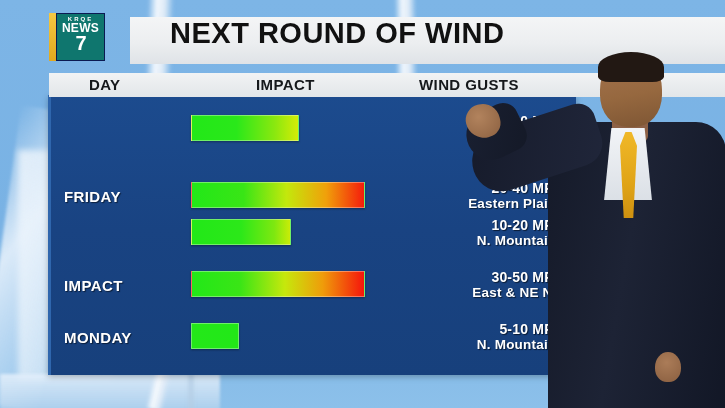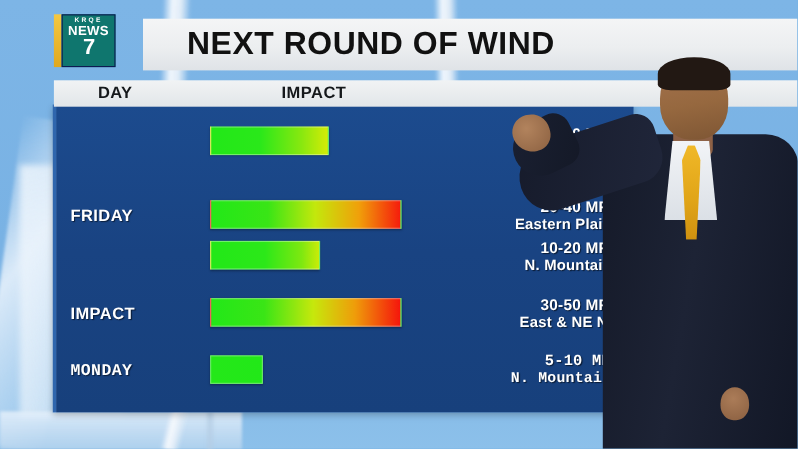--- a/index.html
+++ b/index.html
@@ -41,21 +41,21 @@
   .ground {
     position:absolute; left:0; top:374px; width:220px; height:36px;
     background:linear-gradient(180deg,rgba(226,238,250,.9),rgba(196,218,238,.55));
     filter:blur(1.5px);
   }
 
   
   .titlebar {
     position:absolute; left:130px; top:17px; width:595px; height:47px;
     background:linear-gradient(180deg,#f4f5f6 0%,#eceef0 55%,#dfe3e7 100%);
-    display:flex; align-items:center;
+    display:flex; align-items:flex-start;
   }
   .title-text {
     font-size:29px; font-weight:bold; letter-spacing:.5px;
     color:#111; margin-left:40px; white-space:nowrap;
   }
 
   
   .logo {
     position:absolute; left:49px; top:13px; width:56px; height:48px;
     display:flex; z-index:6;
@@ -209,20 +209,21 @@
     <div class="logo-body">
       <div class="logo-krqe">KRQE</div>
       <div class="logo-news">NEWS</div>
       <div class="logo-13">7</div>
     </div>
   </div>
 
   <div class="colhead">
     <span class="ch-day">DAY</span>
     <span class="ch-impact">IMPACT</span>
+    <span class="ch-gusts">WIND GUSTS</span>
   </div>
 
   <div class="panel" id="panel">
       <div class="row" style="top: 8px;">
         <div class="barwrap">
           <div class="bar" style="width: 108px; background: linear-gradient(90deg, rgb(34, 232, 24) 0%, rgb(42, 232, 26) 42%, rgb(138, 232, 15) 78%, rgb(212, 236, 7) 100%);"></div>
         </div>
         <div class="gusts">
           <div>10-20 MPH</div>
           <div class="g2">Eastern Plains</div>
@@ -250,21 +251,21 @@
       <div class="row" style="top: 164px;">
         <div class="day">IMPACT</div>
         <div class="barwrap">
           <div class="bar" style="width: 174px; background: linear-gradient(90deg, rgb(34, 232, 24) 0%, rgb(58, 229, 22) 28%, rgb(198, 232, 12) 54%, rgb(239, 156, 10) 76%, rgb(245, 21, 12) 100%);"></div>
         </div>
         <div class="gusts">
           <div>30-50 MPH</div>
           <div class="g2">East &amp; NE NM</div>
         </div>
       </div>
-      <div class="row" style="top: 216px; font-family: Liberation Mono, monospace;">
+      <div class="row" style="top: 216px;">
         <div class="day">MONDAY</div>
         <div class="barwrap">
           <div class="bar" style="width: 48px; background: linear-gradient(90deg, rgb(36, 232, 25) 0%, rgb(34, 232, 24) 100%);"></div>
         </div>
         <div class="gusts">
           <div>5-10 MPH</div>
           <div class="g2">N. Mountains</div>
         </div>
       </div>
     </div>

